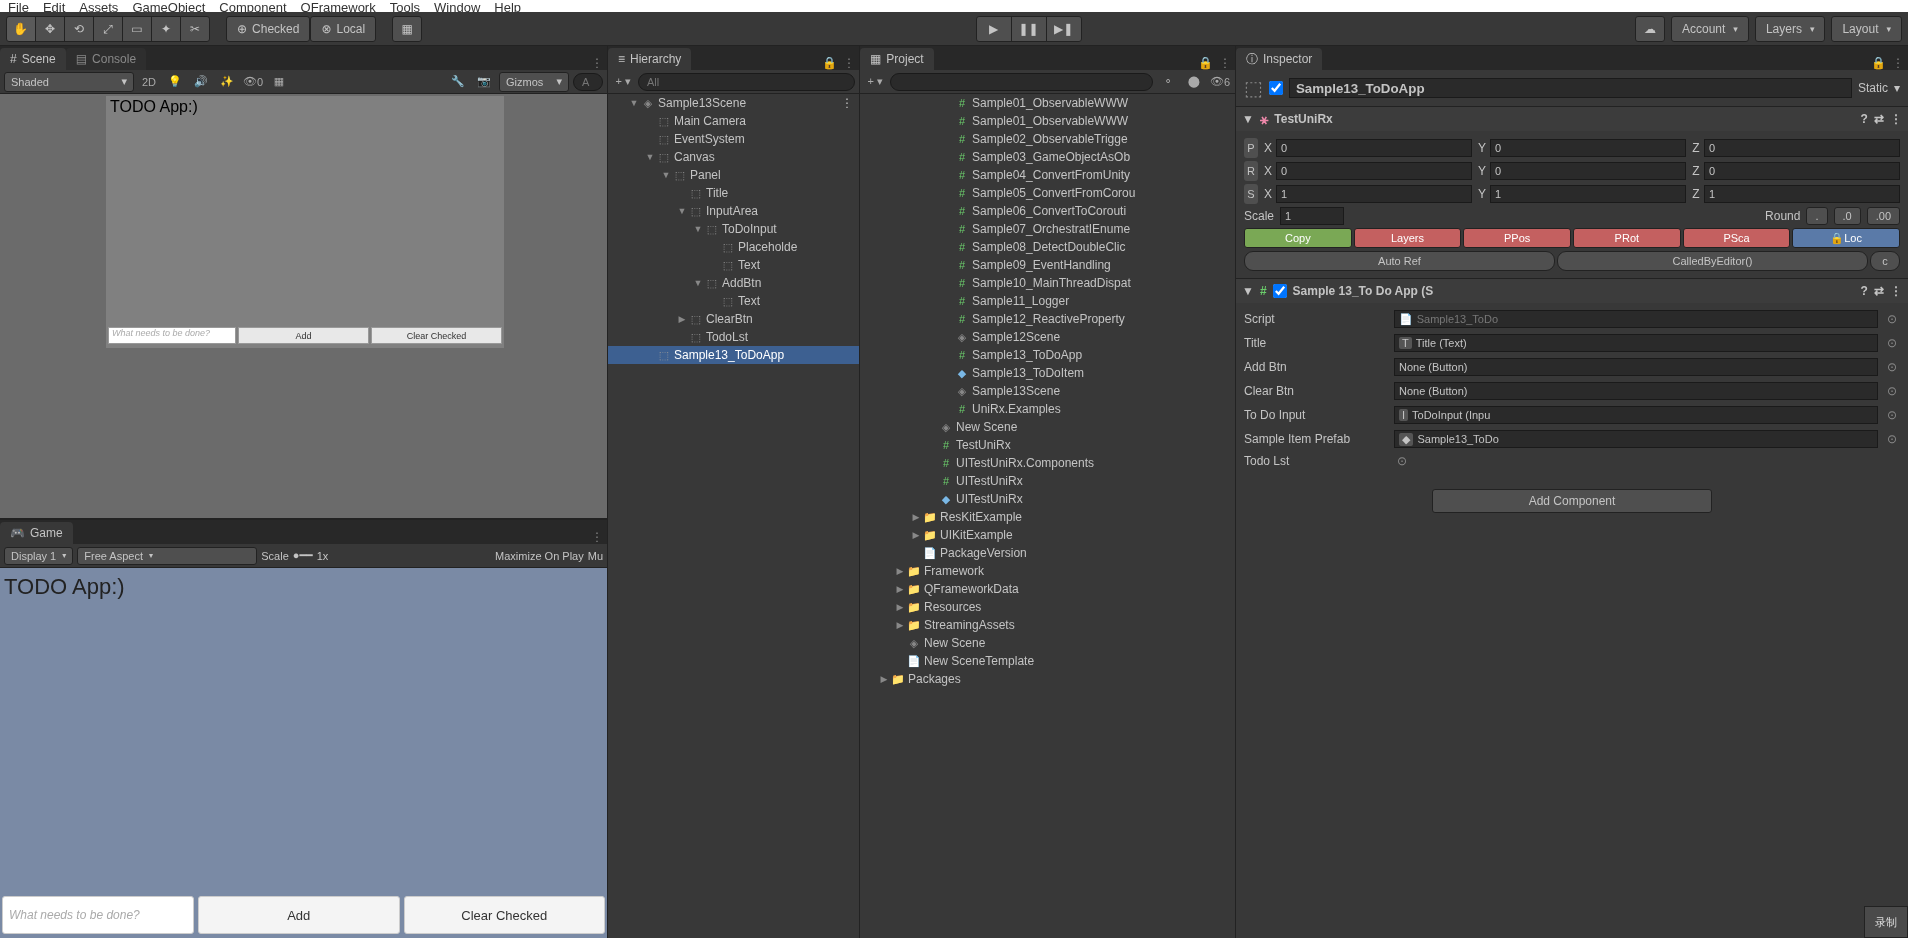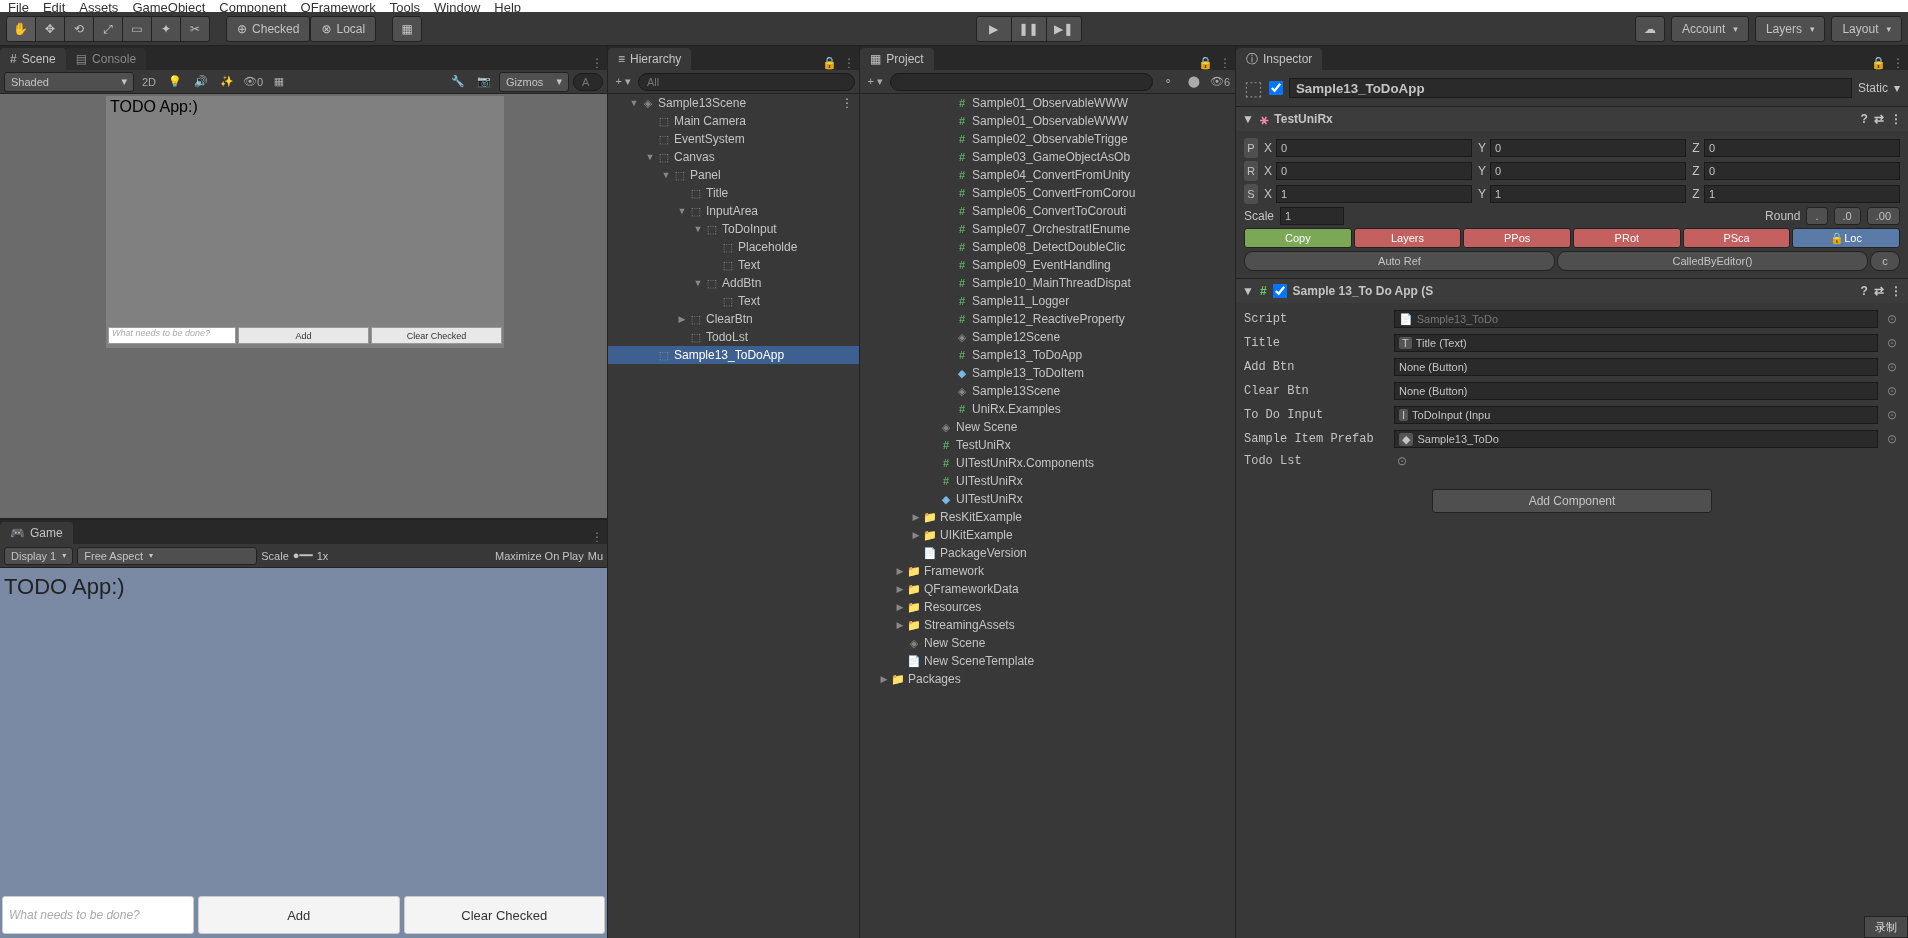--- a/index.html
+++ b/index.html
@@ -83,29 +83,29 @@
 .scale-row { display: flex; align-items: center; gap: 6px; margin: 3px 0; }
 .scale-row input { width: 64px; height: 18px; background: #2a2a2a; border: 1px solid #1a1a1a; color: #c4c4c4; padding: 0 4px; font-size: 11px; }
 .round-btn { height: 18px; padding: 0 8px; background: #4f4f4f; border: 1px solid #222; border-radius: 3px; font-size: 11px; display: flex; align-items: center; }
 .btn-row { display: flex; gap: 2px; margin: 3px 0; }
 .colored-btn { flex: 1; height: 20px; border: 1px solid #222; border-radius: 3px; font-size: 11px; display: flex; align-items: center; justify-content: center; cursor: pointer; }
 .copy-btn { background: #7aa855; color: #fff; }
 .paste-btn { background: #c46060; color: #fff; }
 .ppos-btn { background: #c46060; color: #fff; }
 .wide-btn { flex: 1; height: 20px; background: #4f4f4f; border: 1px solid #222; border-radius: 9px; font-size: 11px; display: flex; align-items: center; justify-content: center; }
 .prop-row { display: flex; align-items: center; padding: 3px 0; gap: 6px; font-size: 12px; }
-.prop-label { width: 144px; font-family: Liberation Mono, monospace; }
+.prop-label { width: 144px; }
 .obj-field { flex: 1; height: 18px; background: #2a2a2a; border: 1px solid #1a1a1a; color: #c4c4c4; padding: 0 4px; font-size: 11px; display: flex; align-items: center; gap: 4px; }
 .obj-target { width: 16px; text-align: center; color: #888; }
 .add-comp-btn { margin: 14px auto; width: 280px; height: 24px; background: #4f4f4f; border: 1px solid #222; border-radius: 3px; display: flex; align-items: center; justify-content: center; font-size: 12px; cursor: pointer; }
 
 .small-toolbar-btn { width: 22px; height: 18px; display: flex; align-items: center; justify-content: center; color: #aaa; cursor: pointer; }
 .shaded-dd { width: 130px; height: 20px; background: #4f4f4f; border: 1px solid #222; border-radius: 3px; padding: 0 6px; display: flex; align-items: center; justify-content: space-between; font-size: 11px; }
 
-.bottom-bar { position: absolute; bottom: 0; right: 0; height: 22px; background: #4a4a4a; border: 1px solid #222; padding: 0 10px; display: flex; align-items: center; font-size: 11px; color: #ddd; margin-left: 36px; }
+.bottom-bar { position: absolute; bottom: 0; right: 0; height: 32px; background: #4a4a4a; border: 1px solid #222; padding: 0 10px; display: flex; align-items: center; font-size: 11px; color: #ddd; margin-left: 36px; }
 
 input[type=checkbox] { width: 14px; height: 14px; }
 </style>
 </head>
 <body>
 
 <div class="menubar">
     <span>File</span>
     <span>Edit</span>
     <span>Assets</span>

